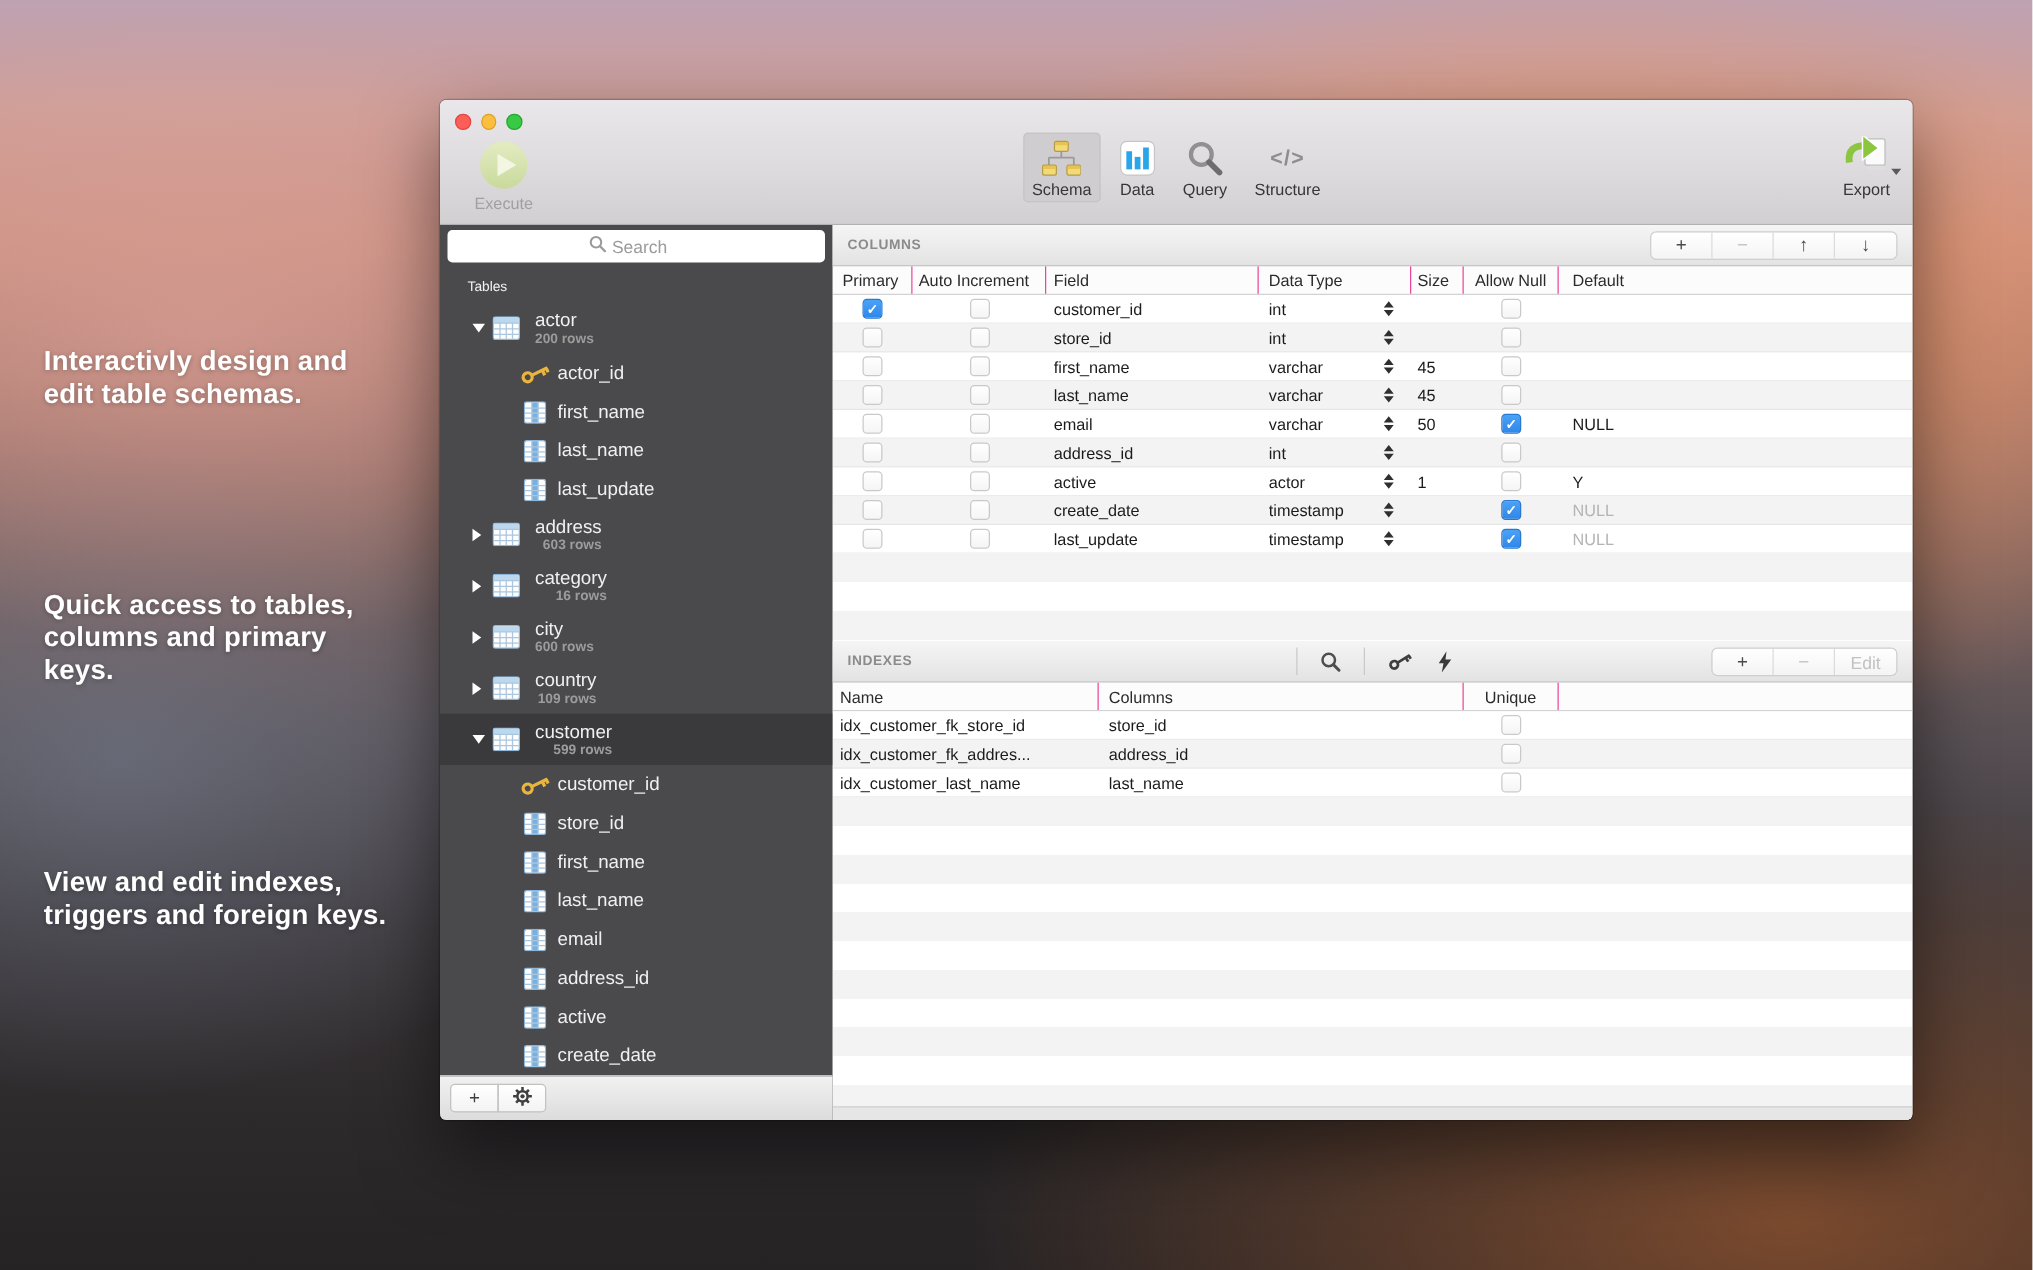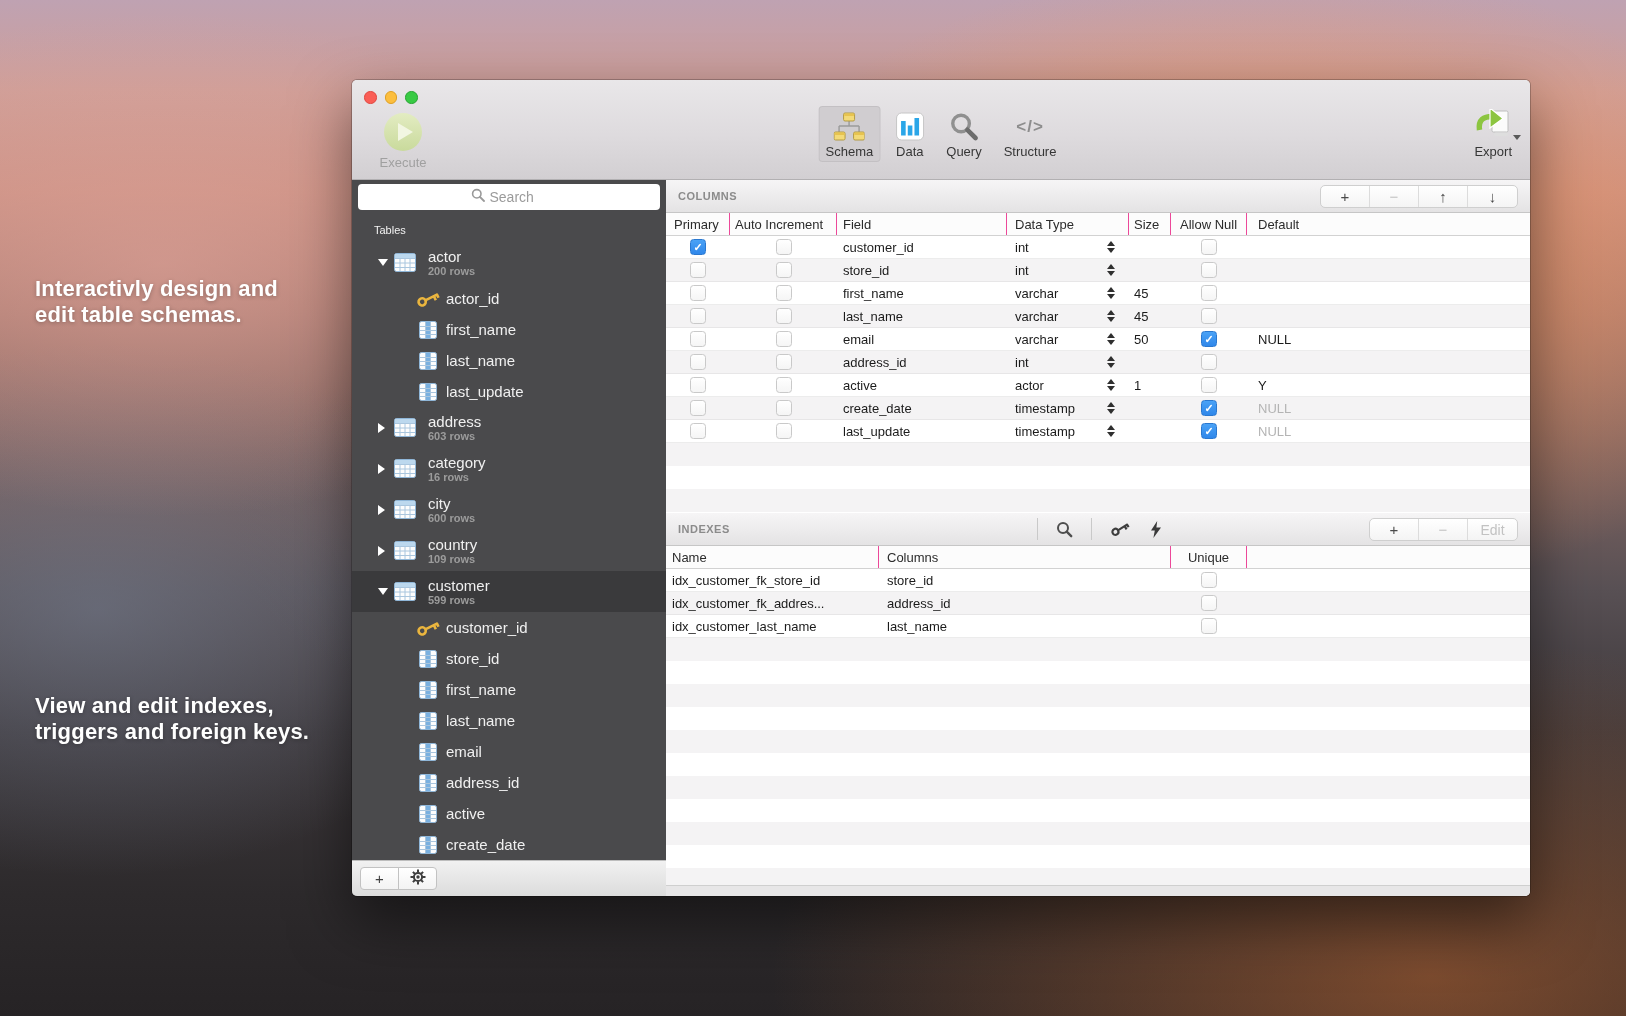--- a/index.html
+++ b/index.html
@@ -70,21 +70,21 @@
   .side-section{ padding:14px 0 6px 22px; font-size:11px; color:#f2f2f2; }
   .tree{ flex:1; overflow:hidden; }
   .side-table{ height:41px; display:flex; align-items:center; padding-left:26px; cursor:default; }
   .side-table.selected{ background:#3a3a3c; }
   .twisty-box{ width:16px; display:flex; align-items:center; }
   .twisty{ width:0; height:0; border-left:7px solid #fff; border-top:5px solid transparent; border-bottom:5px solid transparent; }
   .twisty.down{ border-left:5px solid transparent; border-right:5px solid transparent; border-top:7px solid #fff; border-bottom:none; }
   .tbl-iconbox{ width:26px; display:flex; align-items:center; }
   .tbl-info{ margin-left:8px; }
   .tbl-name{ font-size:15px; color:#f0f0f0; line-height:16px; }
-  .tbl-rows{ font-size:11px; font-weight:bold; color:#9c9c9c; line-height:12px; }
+  .tbl-rows{ font-size:11px; font-weight:bold; color:#9c9c9c; line-height:12px;text-align:right; }
   .side-col{ height:31px; display:flex; align-items:center; padding-left:64px; }
   .col-iconbox{ width:24px; display:flex; align-items:center; justify-content:center; }
   .side-col-label{ margin-left:6px; font-size:15px; color:#f0f0f0; }
   .side-bottom{ height:36px; background:linear-gradient(180deg,#f1f1f1,#dcdcdc);
     border-top:1px solid #bdbdbd; display:flex; align-items:center; padding-left:8px; }
   .sbtn{ width:39px; height:23px; background:linear-gradient(180deg,#fff,#f3f3f3);
     border:1px solid #c2c2c2; display:flex; align-items:center; justify-content:center;
     font-size:15px; color:#3f3f3f; }
   .sbtn:first-child{ border-radius:4px 0 0 4px; }
   .sbtn:last-child{ border-radius:0 4px 4px 0; margin-left:-1px; }
@@ -147,20 +147,21 @@
     background:repeating-linear-gradient(180deg,#f4f3f4 0 23px,#ffffff 23px 46px); }
   .filler2{ flex:1;
     background:repeating-linear-gradient(180deg,#f4f3f4 0 23px,#ffffff 23px 46px); }
   .bottom-strip{ height:11px; flex:none; background:#e7e6e7; border-top:1px solid #cfcfcf; }
 </style>
 </head>
 <body>
 
 <div class="desktop">
   <div class="caption" id="cap1">Interactivly design and edit table schemas.</div>
+  <div class="caption" id="cap2">Quick access to tables, columns and primary keys.</div>
   <div class="caption" id="cap3">View and edit indexes, triggers and foreign keys.</div>
 
   <div class="window">
     <div class="titlebar">
       <div class="lights">
         <span class="light red"></span>
         <span class="light yellow"></span>
         <span class="light green"></span>
       </div>
       <div class="execute">

